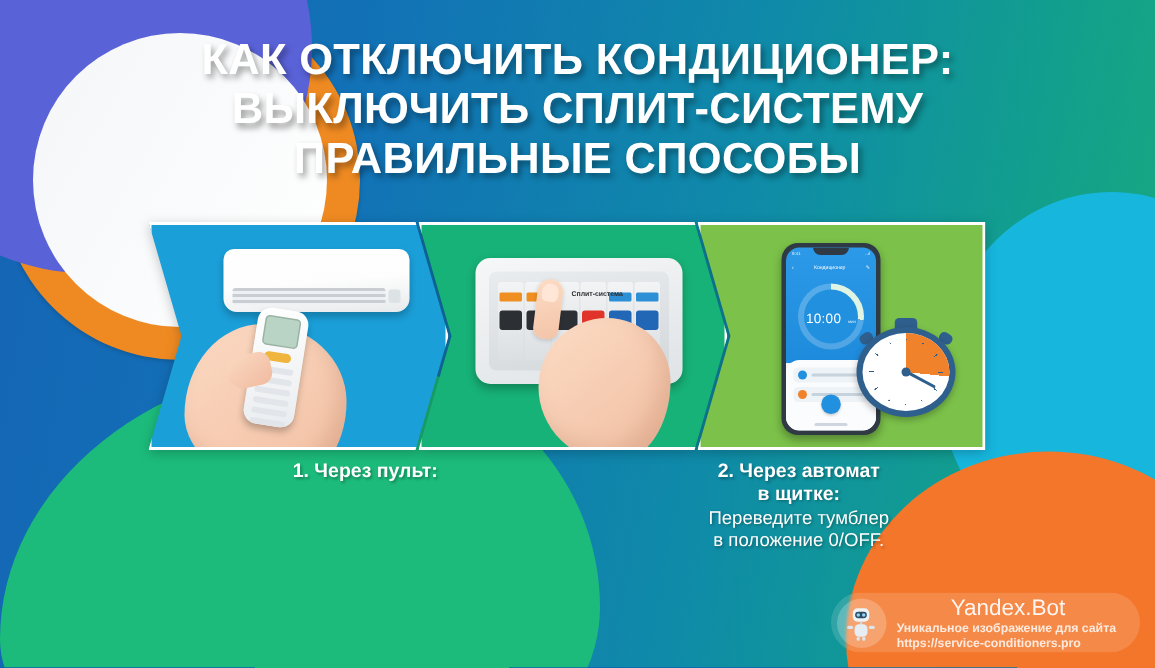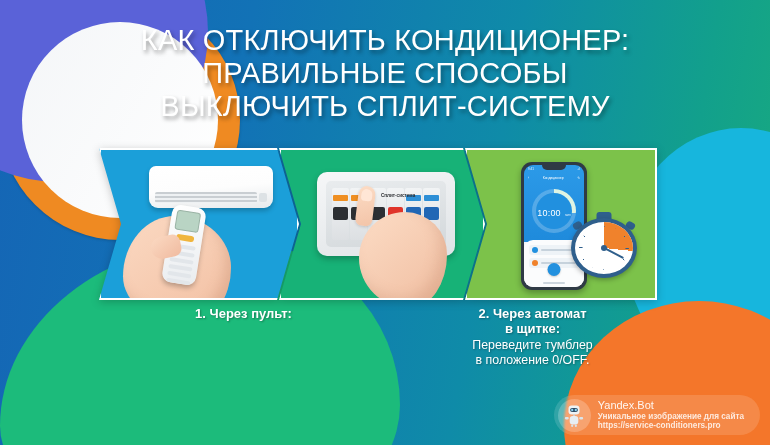--- a/index.html
+++ b/index.html
@@ -48,21 +48,21 @@
     background:#f4762a;
     border-radius:50%;
   }
 
   
   .title {
     position:absolute; left:0; right:0; top:24px;
     text-align:center;
     z-index:6;
     color:#ffffff;
-    font-weight:normal;
+    font-weight:bold;
     font-size:29px;
     line-height:1.14;
     letter-spacing:.2px;
     text-shadow:2px 3px 4px rgba(0,0,0,.38);
     padding:0 52px;
   }
   .title .ln { display:block; white-space:nowrap; }
 
   
   .strip {
@@ -349,43 +349,44 @@
     backdrop-filter:blur(1px);
   }
   .wm-av {
     width:33px; height:33px; border-radius:50%;
     background:rgba(255,255,255,.22);
     position:relative; flex:0 0 auto;
   }
   .robot { position:absolute; left:50%; top:52%; transform:translate(-50%,-50%); }
   .wm-txt { line-height:1.14; }
   .wm-title {
-    display:block; color:#ffffff; font-size:11px; font-weight:normal;
+    display:block; color:#ffffff; font-size:15px; font-weight:normal;
     opacity:.92;
+    margin-left:36px;
   }
   .wm-l1, .wm-l2 {
     display:block; color:#ffffff; font-size:8.2px; opacity:.82;font-weight:bold;
   }
 </style>
 </head>
 <body>
 
 <div id="poster">
 
   <div class="blob blob-purple"></div>
   <div class="ring-orange"></div>
   <div class="blob blob-cyan-r"></div>
   <div class="blob-green-bl"></div>
 
   <div class="blob blob-orange-br"></div>
 
   <div class="title">
     <span class="ln">КАК ОТКЛЮЧИТЬ КОНДИЦИОНЕР:</span>
+    <span class="ln">ВЫКЛЮЧИТЬ СПЛИТ-СИСТЕМУ</span>
     <span class="ln">ПРАВИЛЬНЫЕ СПОСОБЫ</span>
-    <span class="ln">ВЫКЛЮЧИТЬ СПЛИТ-СИСТЕМУ</span>
   </div>
 
   <div class="strip">
 
     <div class="panel p1">
       <div class="pwrap">
         <div class="ac-unit">
           <span class="ac-vent"></span>
         </div>
         <div class="hand1"></div>

